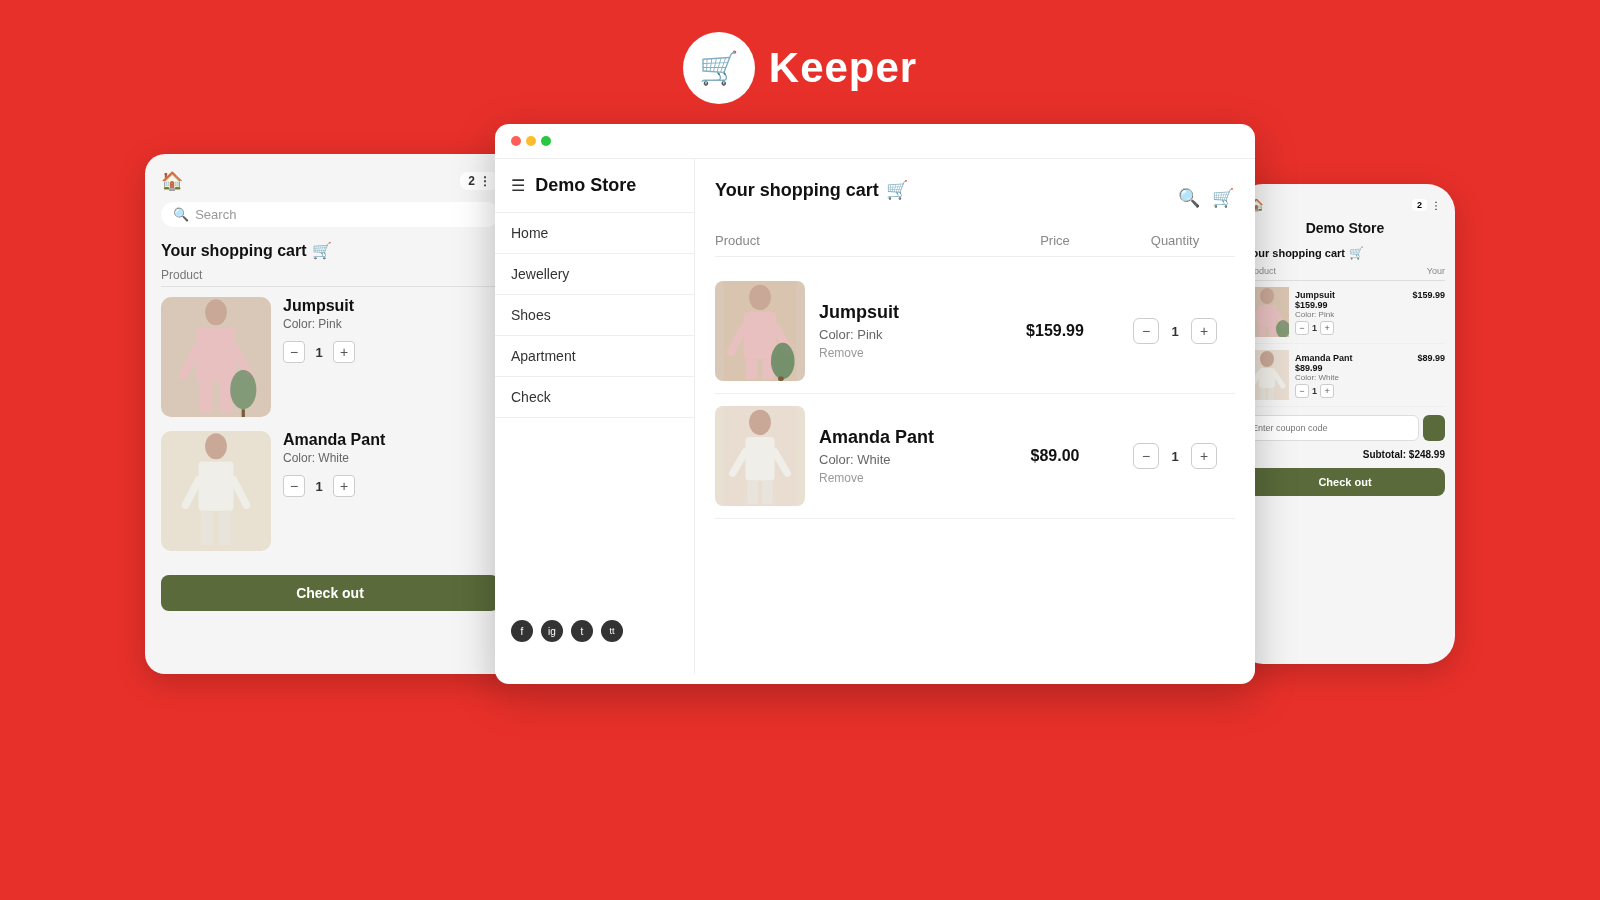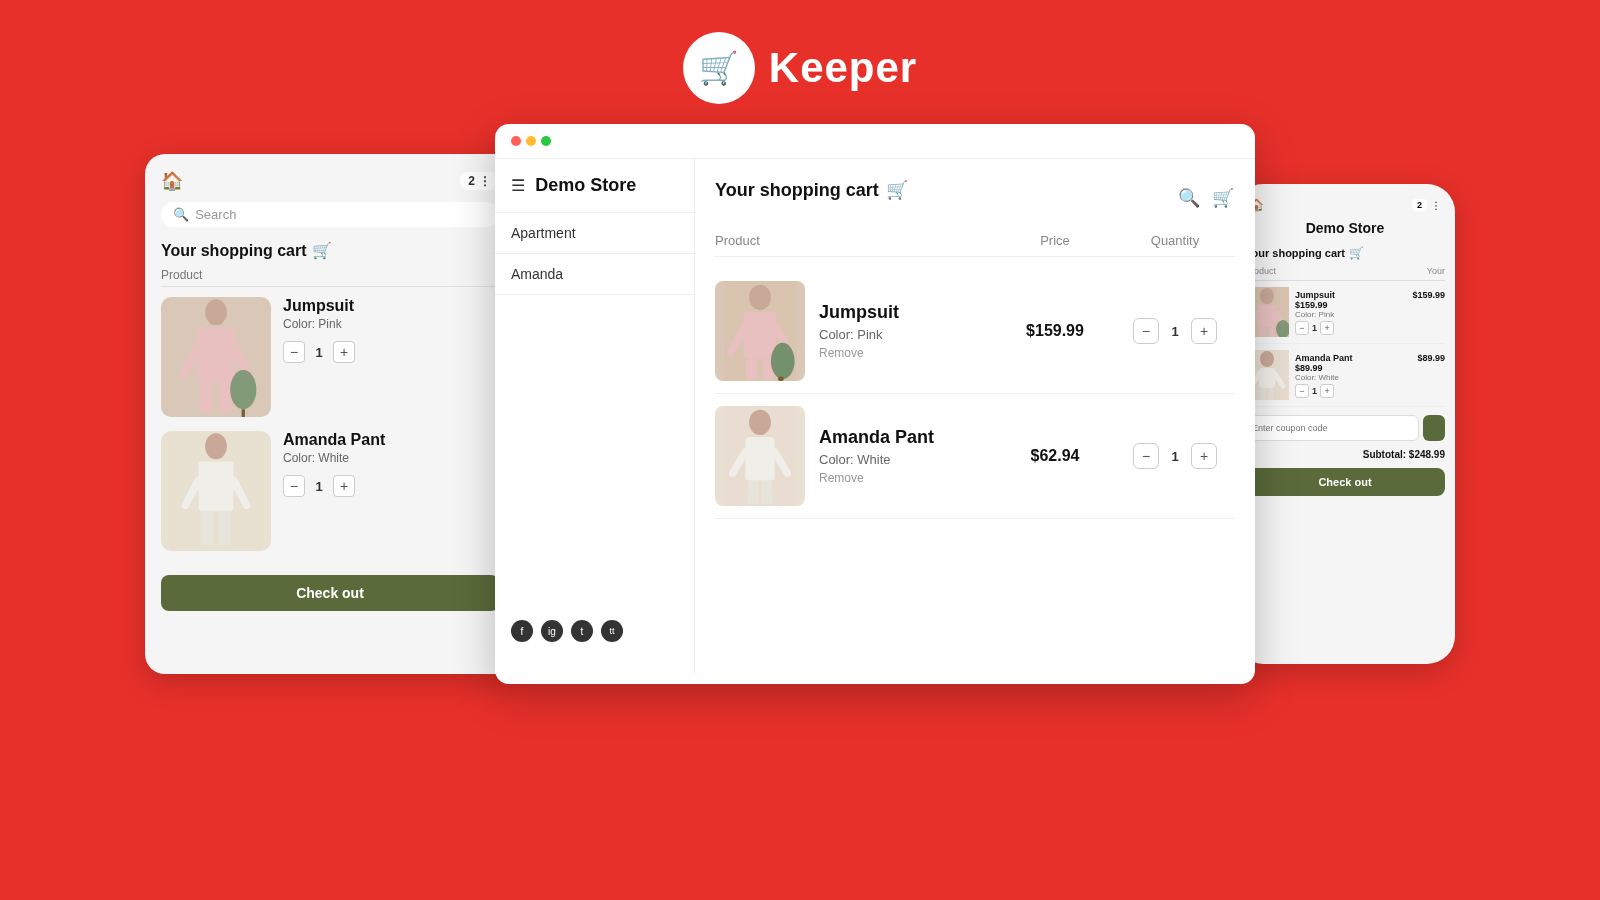--- a/index.html
+++ b/index.html
@@ -613,22 +613,25 @@
       </div>
     </div>
     <div class="panel-middle-content">
 
       <div class="sidebar-nav">
         <div class="sidebar-nav-wrapper">
           <div class="nav-header">
             <span class="hamburger-icon">☰</span>
             <span class="store-title">Demo Store</span>
           </div>
+          <div class="nav-item">Home</div>
+          <div class="nav-item">Jewellery</div>
+          <div class="nav-item">Shoes</div>
           <div class="nav-item">Apartment</div>
-          <div class="nav-item">Amanda</div>
+          <div class="nav-item">Check</div>
           <div class="social-icons">
             <div class="social-icon">f</div>
             <div class="social-icon" style="font-size:10px;">ig</div>
             <div class="social-icon">t</div>
             <div class="social-icon" style="font-size:9px;">tt</div>
           </div>
         </div>
       </div>
 
       <div class="main-content" style="position:relative;">
@@ -685,21 +688,21 @@
               <line x1="56" y1="50" x2="70" y2="74" stroke="#f0eee8" stroke-width="8" stroke-linecap="round"></line>
               <rect x="26" y="82" width="12" height="26" rx="3" fill="#e8e4dc"></rect>
               <rect x="42" y="82" width="12" height="26" rx="3" fill="#e8e4dc"></rect>
             </svg>
           </div>
           <div class="product-row-info">
             <div class="product-row-name">Amanda Pant</div>
             <div class="product-row-color">Color: White</div>
             <div class="product-row-remove">Remove</div>
           </div>
-          <div class="product-row-price">$62.94</div>
+          <div class="product-row-price">$89.00</div>
           <div class="product-row-qty">
             <button class="qty-btn-lg">−</button>
             <span class="qty-num">1</span>
             <button class="qty-btn-lg">+</button>
           </div>
         </div>
       </div>
     </div>
   </div>
 

